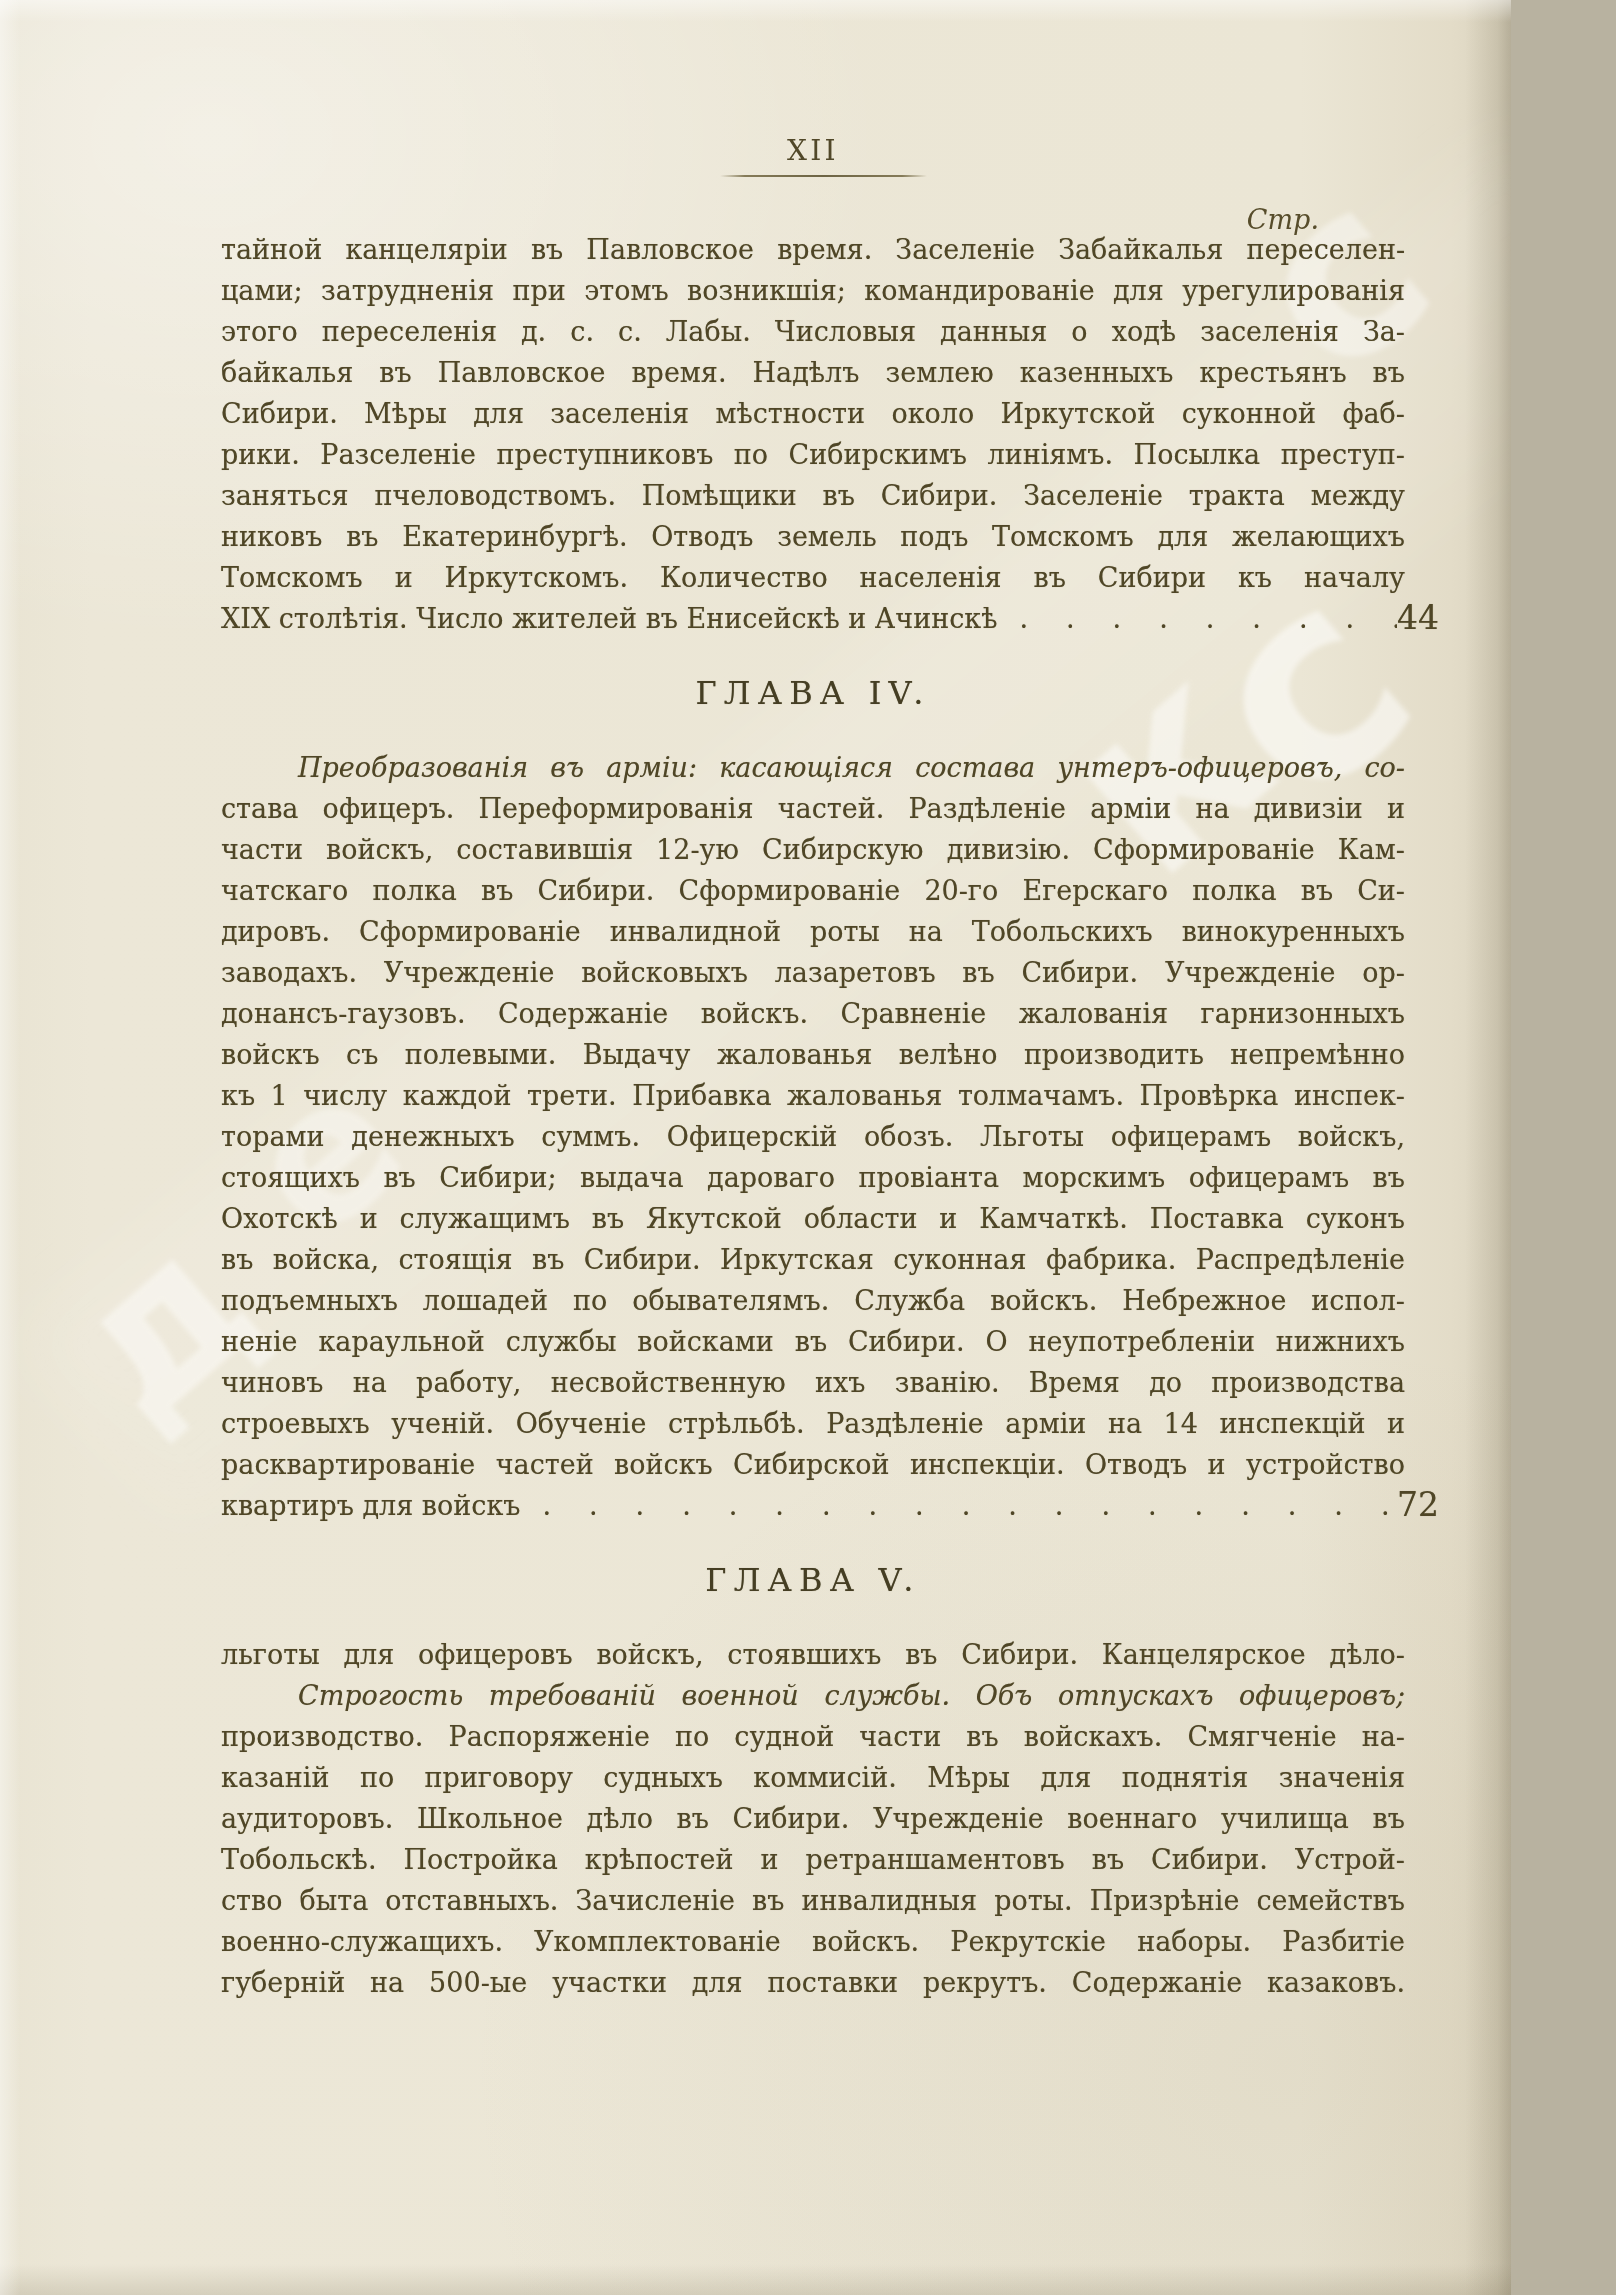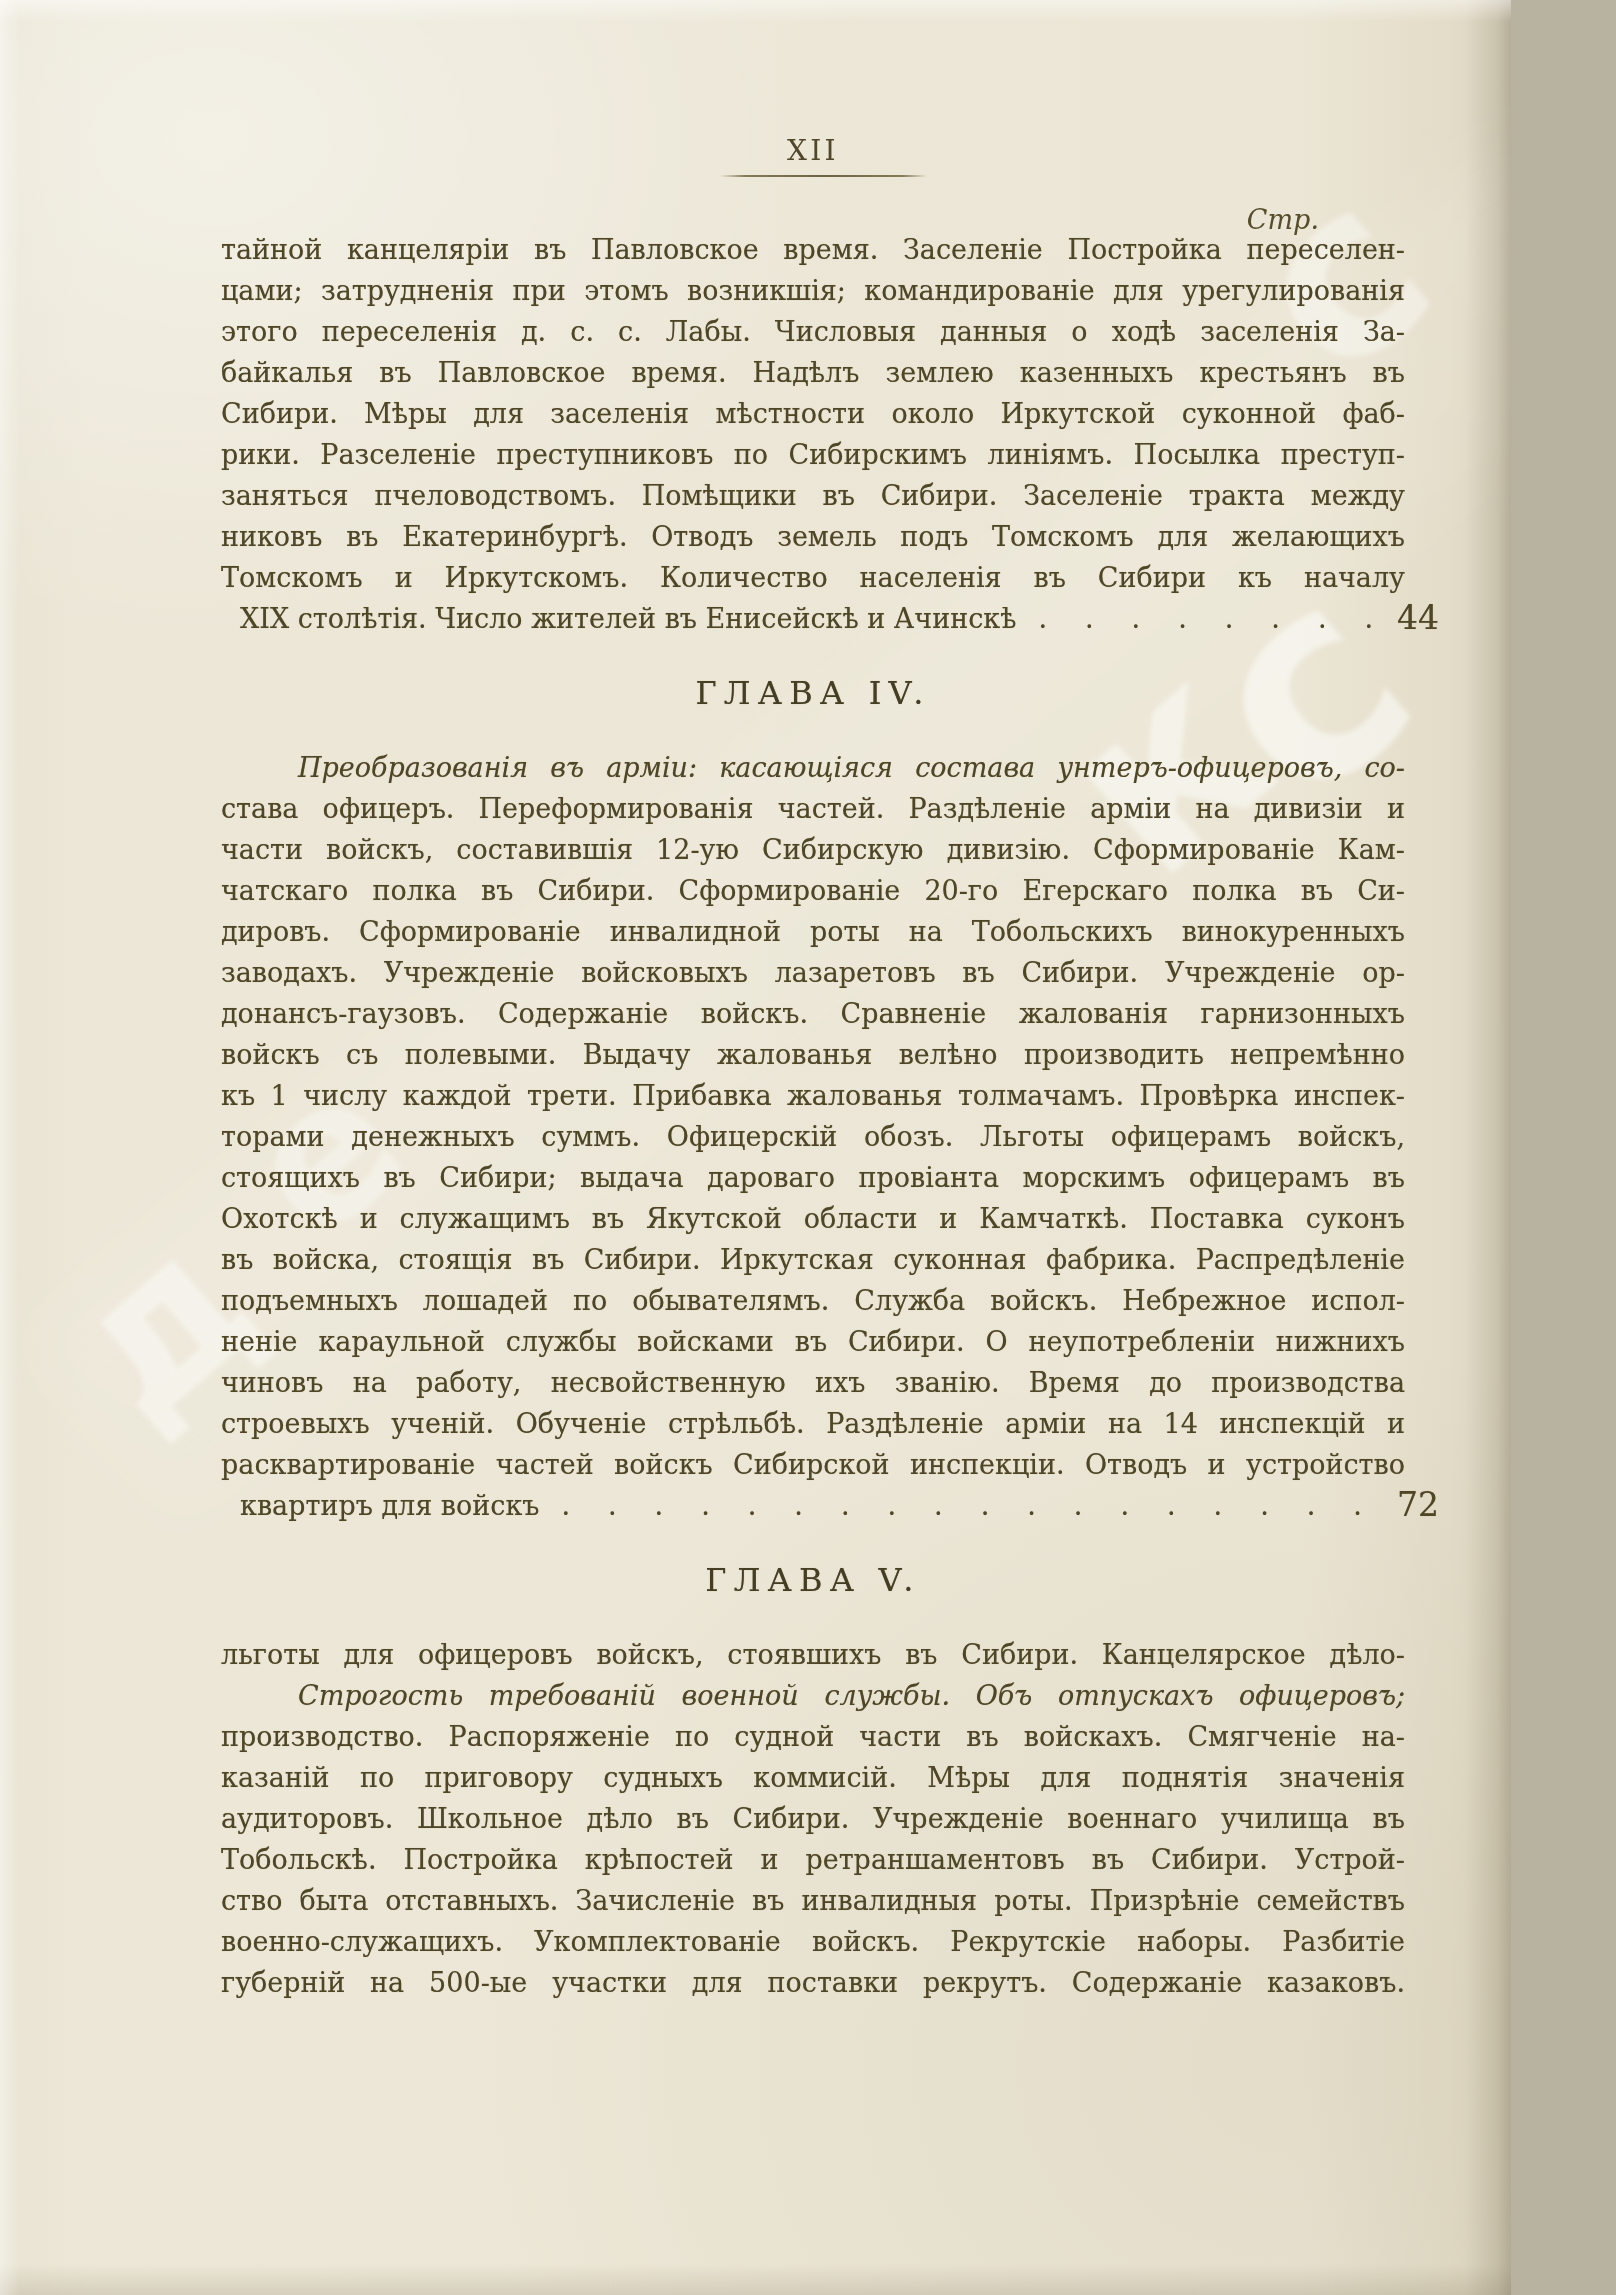--- a/index.html
+++ b/index.html
@@ -93,21 +93,20 @@
     height: 46px;
     margin: 31px 0 31px 0;
     color: #453e23;
     text-shadow: 0 0 0.7px rgba(70,62,35,0.5);
   }
 
   .leaderline {
     display: flex;
     align-items: flex-start;
     text-align-last: auto;
-    margin-left: 19px;
   }
   .lead-text { flex: 0 0 auto; white-space: nowrap; }
   .dots {
     flex: 1 1 auto;
     min-width: 0;
     overflow: hidden;
     white-space: nowrap;
     letter-spacing: 38px;
     padding-left: 22px;
     font-size: 27px;
@@ -134,21 +133,21 @@
     </div>
 
   <div class="page-header-roman">XII</div>
 
   <div class="header-rule"></div>
 
   <div class="column-header">Стр.</div>
 
   <main class="toc">
       <section class="entry">
-        <div class="line">тайной канцеляріи въ Павловское время. Заселеніе Постройка переселен-</div>
+        <div class="line">тайной канцеляріи въ Павловское время. Заселеніе Забайкалья переселен-</div>
         <div class="line">цами; затрудненія при этомъ возникшія; командированіе для урегулированія</div>
         <div class="line">этого переселенія д. с. с. Лабы. Числовыя данныя о ходѣ заселенія За-</div>
         <div class="line">байкалья въ Павловское время. Надѣлъ землею казенныхъ крестьянъ въ</div>
         <div class="line">Сибири. Мѣры для заселенія мѣстности около Иркутской суконной фаб-</div>
         <div class="line">рики. Разселеніе преступниковъ по Сибирскимъ линіямъ. Посылка преступ-</div>
         <div class="line">заняться пчеловодствомъ. Помѣщики въ Сибири. Заселеніе тракта между</div>
         <div class="line">никовъ въ Екатеринбургѣ. Отводъ земель подъ Томскомъ для желающихъ</div>
         <div class="line">Томскомъ и Иркутскомъ. Количество населенія въ Сибири къ началу</div>
         <div class="line leaderline">
           <span class="lead-text">XIX столѣтія. Число жителей въ Енисейскѣ и Ачинскѣ</span>

